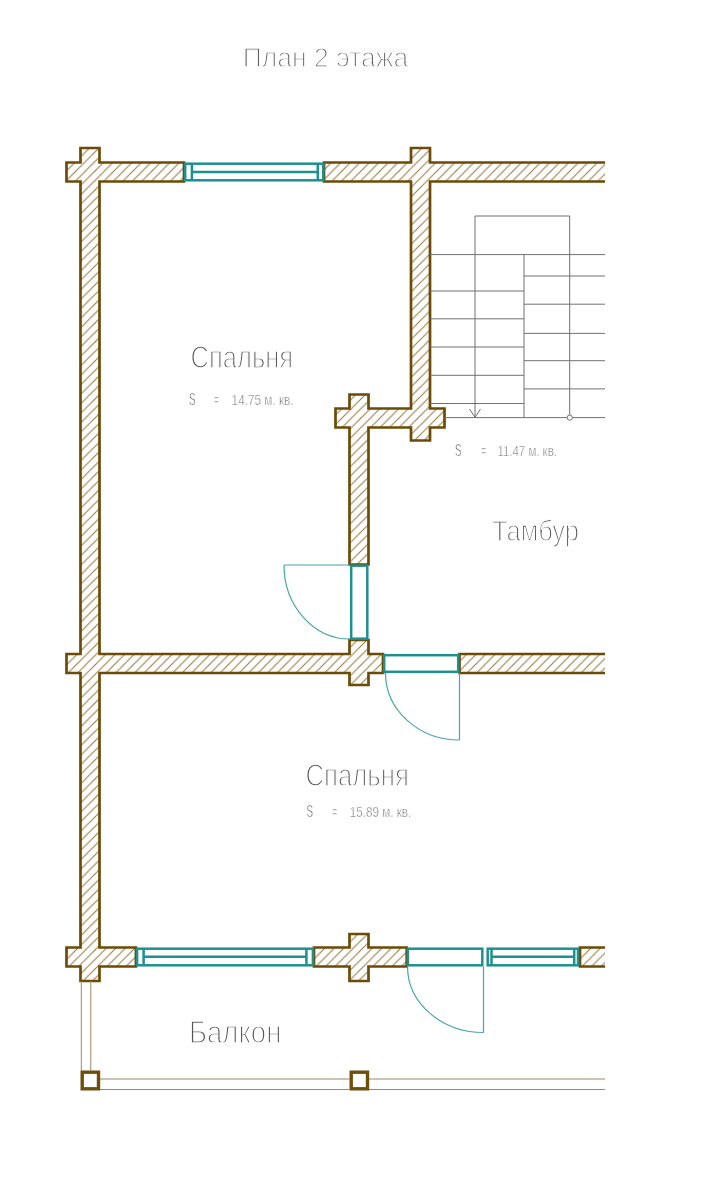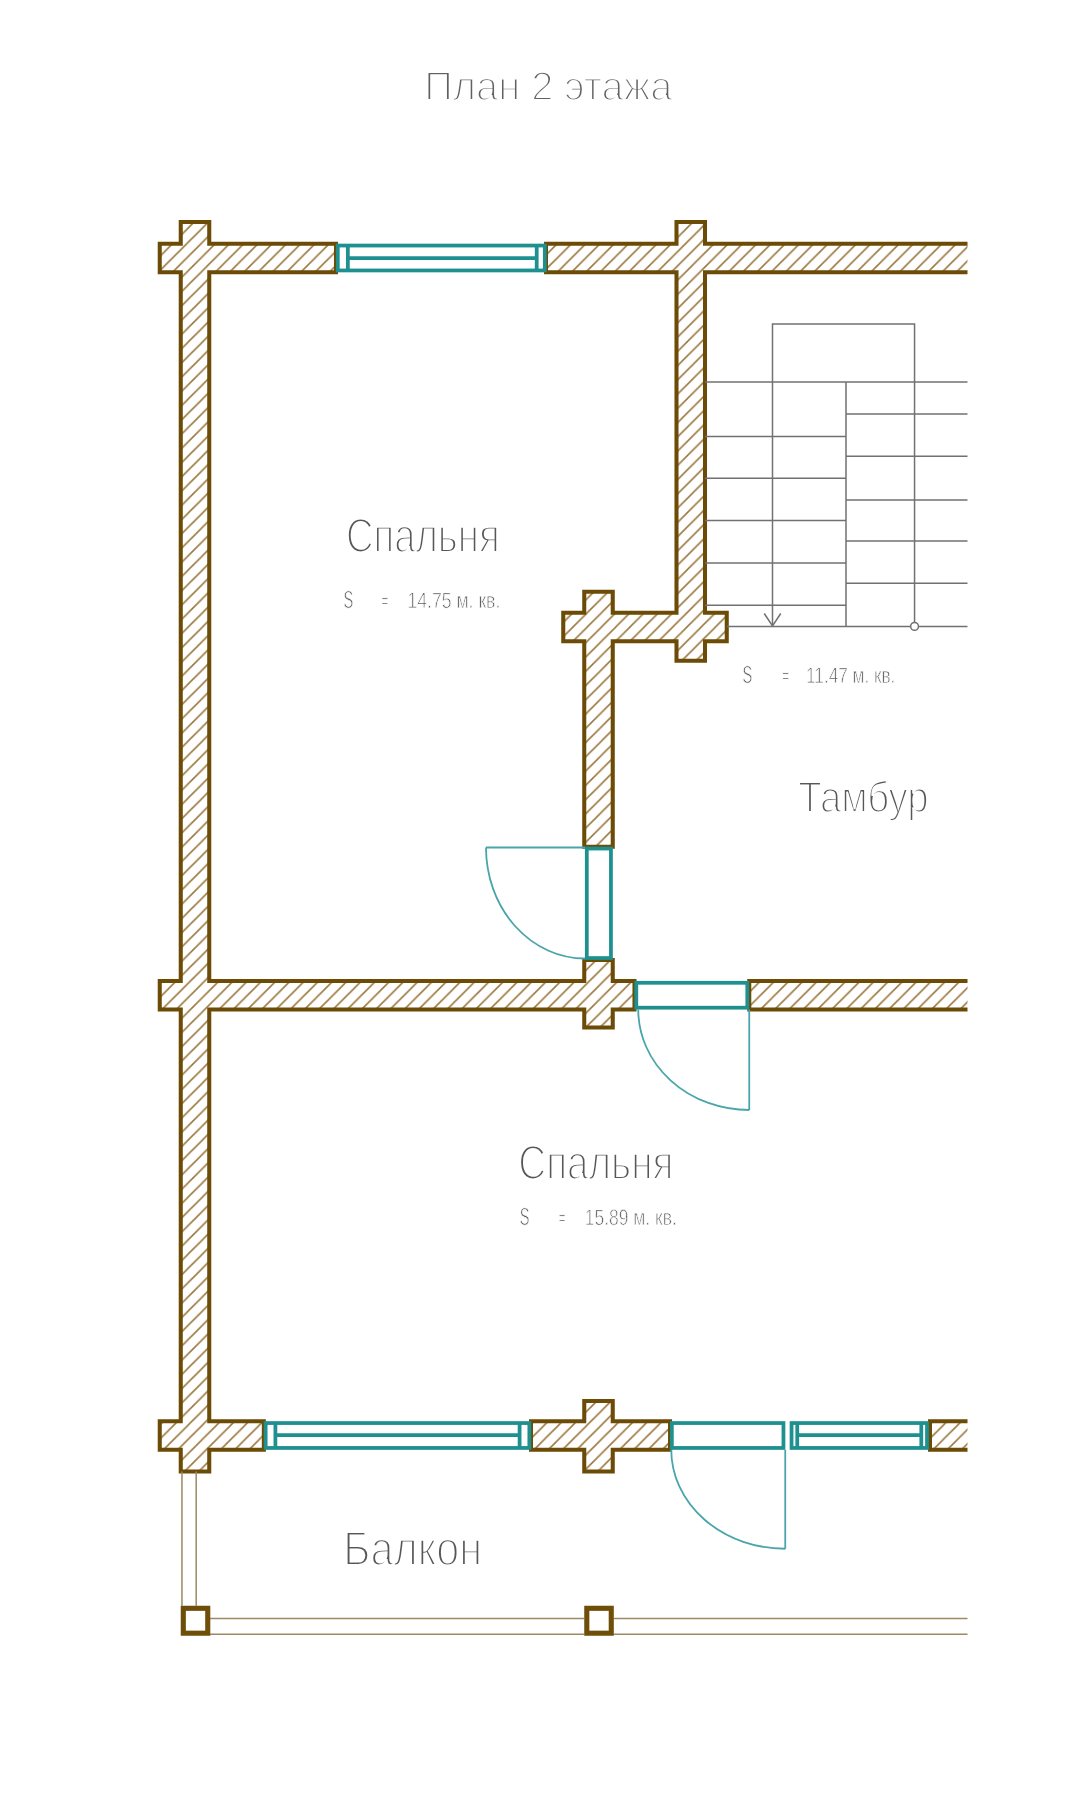--- a/index.html
+++ b/index.html
@@ -1,18 +1,18 @@
 <!DOCTYPE html>
 <html><head>
 <meta charset="utf-8">
 <title>План 2 этажа</title>
 <style>
   html,body{margin:0;padding:0;background:#ffffff;}
   .page{position:relative;width:605px;height:1200px;background:#ffffff;overflow:hidden;
-        font-family:"Liberation Sans", sans-serif;margin-left:40px;}
+        font-family:"Liberation Sans", sans-serif;}
   svg{position:absolute;left:0;top:0;}
   text{font-family:"Liberation Sans", sans-serif;}
 </style>
 </head>
 <body>
 <div class="page">
 <svg width="719" height="1200" viewBox="0 0 719 1200">
 <defs>
 <pattern id="hatch" patternUnits="userSpaceOnUse" width="9.5" height="9.5">
 <path d="M-1 10.5 L10.5 -1 M-5.75 5.75 L5.75 -5.75 M3.75 15.25 L15.25 3.75" stroke="#9c7840" stroke-width="1.05" fill="none"></path>

